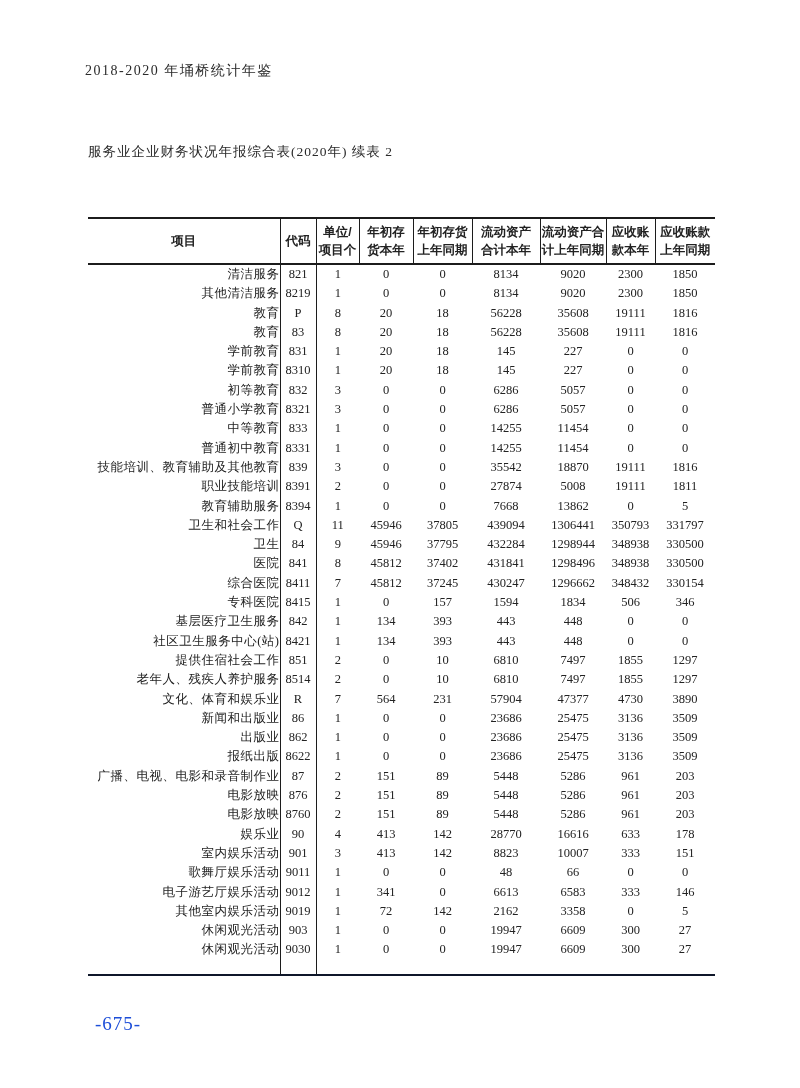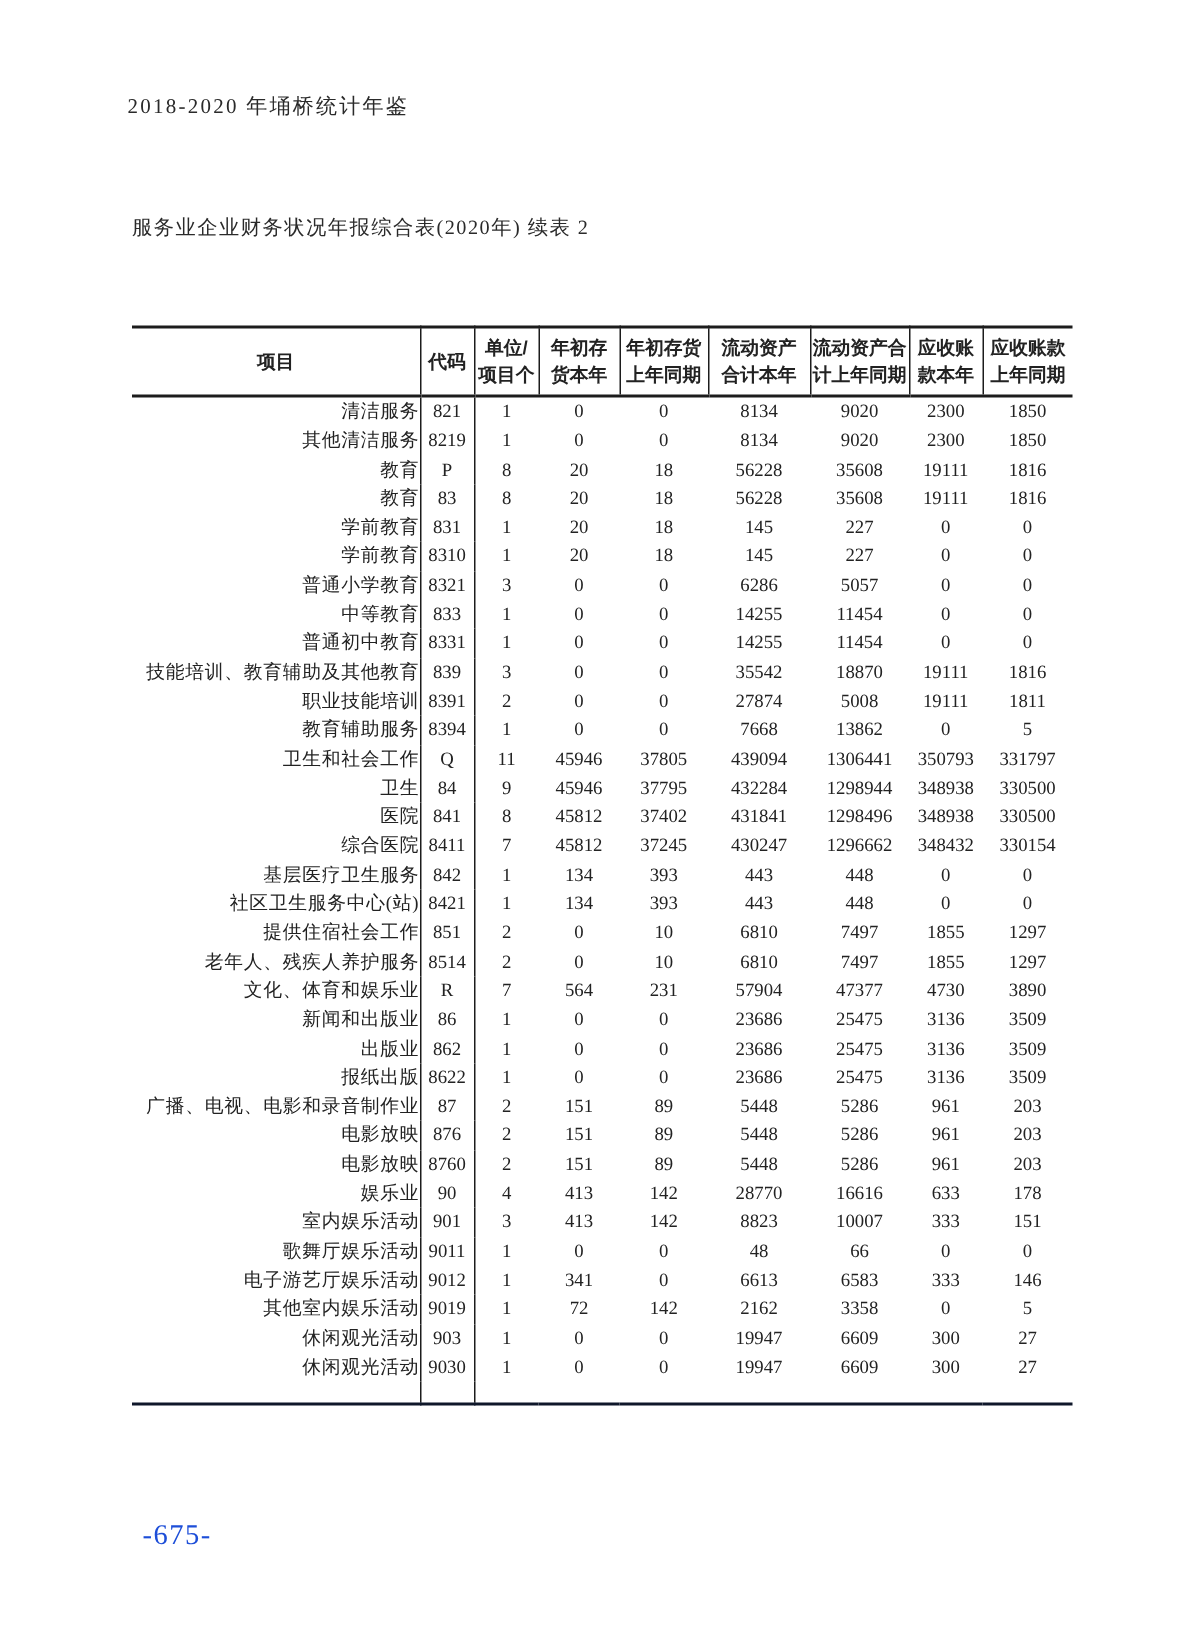--- a/index.html
+++ b/index.html
@@ -169,20 +169,31 @@
         <td class="code">8310</td>
         <td class="num">1</td>
         <td class="num">20</td>
         <td class="num">18</td>
         <td class="num">145</td>
         <td class="num">227</td>
         <td class="num">0</td>
         <td class="num">0</td>
       </tr>
       <tr>
+        <td class="item">初等教育</td>
+        <td class="code">832</td>
+        <td class="num">3</td>
+        <td class="num">0</td>
+        <td class="num">0</td>
+        <td class="num">6286</td>
+        <td class="num">5057</td>
+        <td class="num">0</td>
+        <td class="num">0</td>
+      </tr>
+      <tr>
         <td class="item">普通小学教育</td>
         <td class="code">8321</td>
         <td class="num">3</td>
         <td class="num">0</td>
         <td class="num">0</td>
         <td class="num">6286</td>
         <td class="num">5057</td>
         <td class="num">0</td>
         <td class="num">0</td>
       </tr>
@@ -279,20 +290,31 @@
         <td class="code">8411</td>
         <td class="num">7</td>
         <td class="num">45812</td>
         <td class="num">37245</td>
         <td class="num">430247</td>
         <td class="num">1296662</td>
         <td class="num">348432</td>
         <td class="num">330154</td>
       </tr>
       <tr>
+        <td class="item">专科医院</td>
+        <td class="code">8415</td>
+        <td class="num">1</td>
+        <td class="num">0</td>
+        <td class="num">157</td>
+        <td class="num">1594</td>
+        <td class="num">1834</td>
+        <td class="num">506</td>
+        <td class="num">346</td>
+      </tr>
+      <tr>
         <td class="item">基层医疗卫生服务</td>
         <td class="code">842</td>
         <td class="num">1</td>
         <td class="num">134</td>
         <td class="num">393</td>
         <td class="num">443</td>
         <td class="num">448</td>
         <td class="num">0</td>
         <td class="num">0</td>
       </tr>

